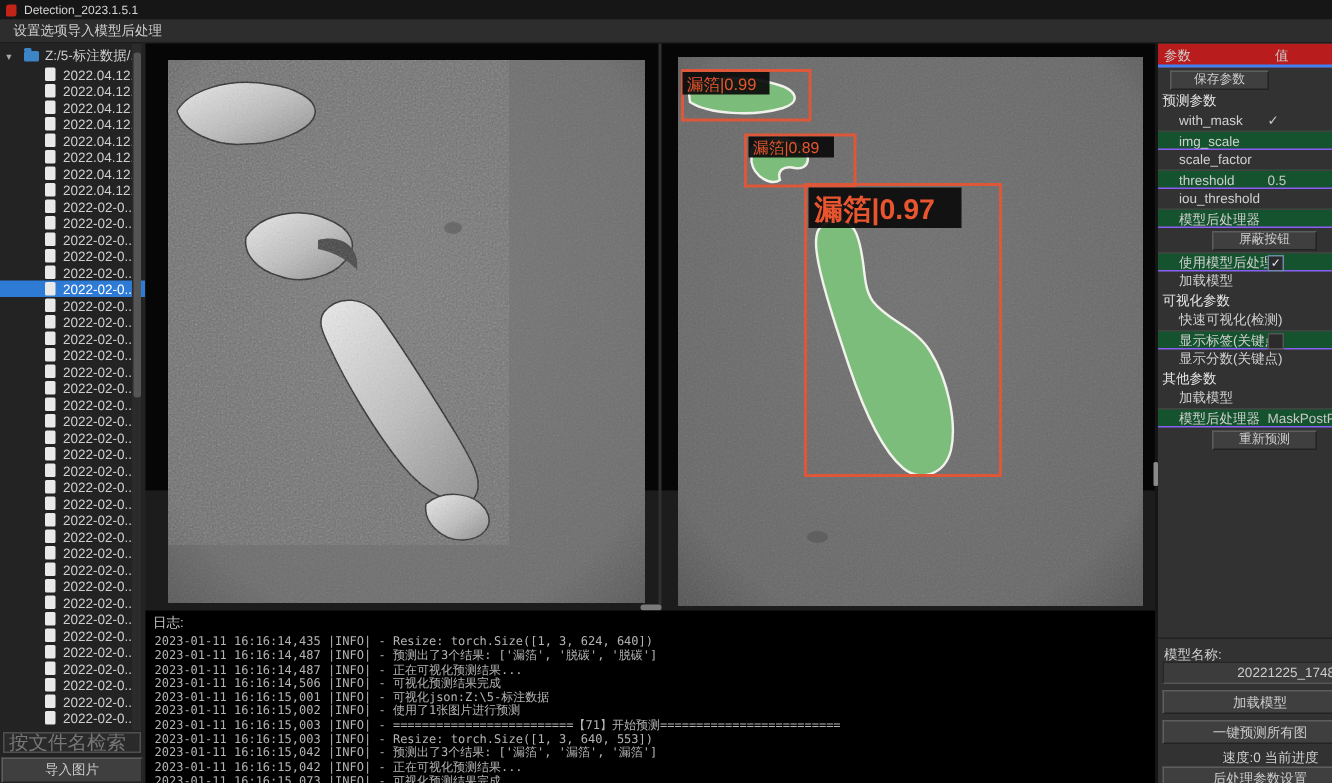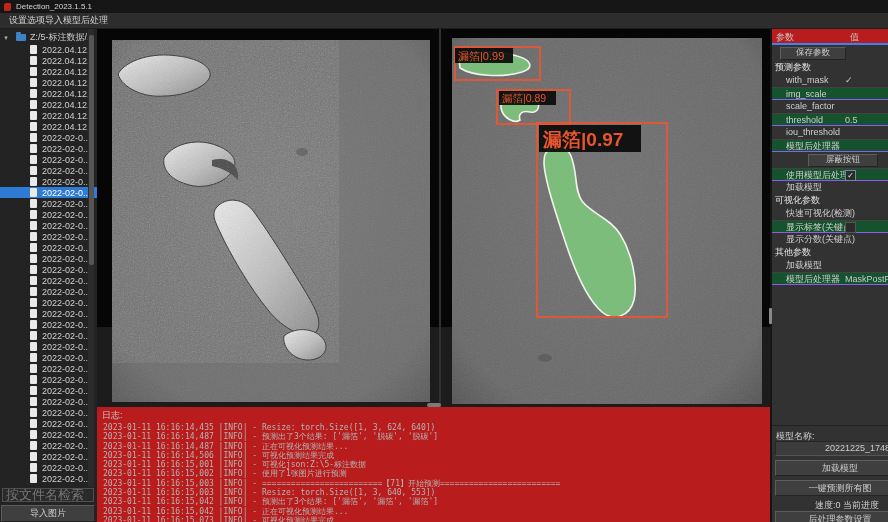--- a/index.html
+++ b/index.html
@@ -33,21 +33,21 @@
   .btn{background:#3f3f3f;border:1px solid #232323;border-top-color:#5d5d5d;border-left-color:#5d5d5d;
        color:#ccc;font-size:9px;font-family:Liberation Serif, serif;
        display:flex;align-items:center;justify-content:center;box-sizing:border-box;cursor:default;}
   .import-btn{position:absolute;left:1px;top:476px;width:94px;height:17px;}
   
   .center{position:absolute;left:97px;top:29px;width:673px;height:493px;background:#1c1c1c;}
   .images{position:absolute;left:0;top:0;width:673px;height:298px;background:#060606;}
   .img-canvas{position:absolute;}
   .canvas-divider{position:absolute;left:342px;top:0;width:2px;height:378px;background:#303030;}
   .h-split{position:absolute;left:330px;top:374px;width:14px;height:4px;background:#7a7a7a;border-radius:2px;}
-  .log{position:absolute;left:0;top:378px;width:673px;height:115px;background:#b91c1c;overflow:hidden;}
+  .log{position:absolute;left:0;top:378px;width:673px;height:115px;background:#000000;overflow:hidden;}
   .log-title{font-size:9px;color:#c8c8c8;padding:2px 0 1px 5px;}
   .log-body{font-family:"DejaVu Sans Mono","Liberation Mono",monospace;font-size:8px;line-height:9.3px;
             color:#b4b4b4;padding-left:6px;white-space:pre;}
   
   .v-divider{position:absolute;left:770px;top:29px;width:2px;height:493px;background:#161616;}
   .v-divider .nub{position:absolute;left:-1px;top:279px;width:3px;height:16px;background:#8a8a8a;border-radius:1px;}
   .right-panel{position:absolute;left:772px;top:29px;width:116px;height:493px;background:#323232;overflow:hidden;}
   .p-header{position:relative;height:14px;background:#b91c1c;border-bottom:2px solid #3b82f6;font-size:9px;color:#ccc;}
   .p-header .h1{position:absolute;left:4px;top:2px;}
   .p-header .h2{position:absolute;left:78px;top:2px;}
@@ -430,20 +430,23 @@
         </div>
         <div class="p-section">其他参数</div>
         <div class="p-row">
           <span class="p-label">加载模型</span>
           <span class="p-value"></span>
         </div>
         <div class="p-row striped">
           <span class="p-label">模型后处理器</span>
           <span class="p-value">MaskPostPro</span>
         </div>
+        <div class="p-btnrow indent">
+          <button class="btn p-btn">重新预测</button>
+        </div>
       </div>
 
     <div class="model-sep"></div>
     <div class="model-name-label">模型名称:</div>
     <div class="model-field">20221225_174813</div>
     <button class="btn load-btn">加载模型</button>
     <button class="btn predict-btn">一键预测所有图</button>
     <div class="progress-text">速度:0 当前进度</div>
     <button class="btn post-btn">后处理参数设置</button>
   </div>

